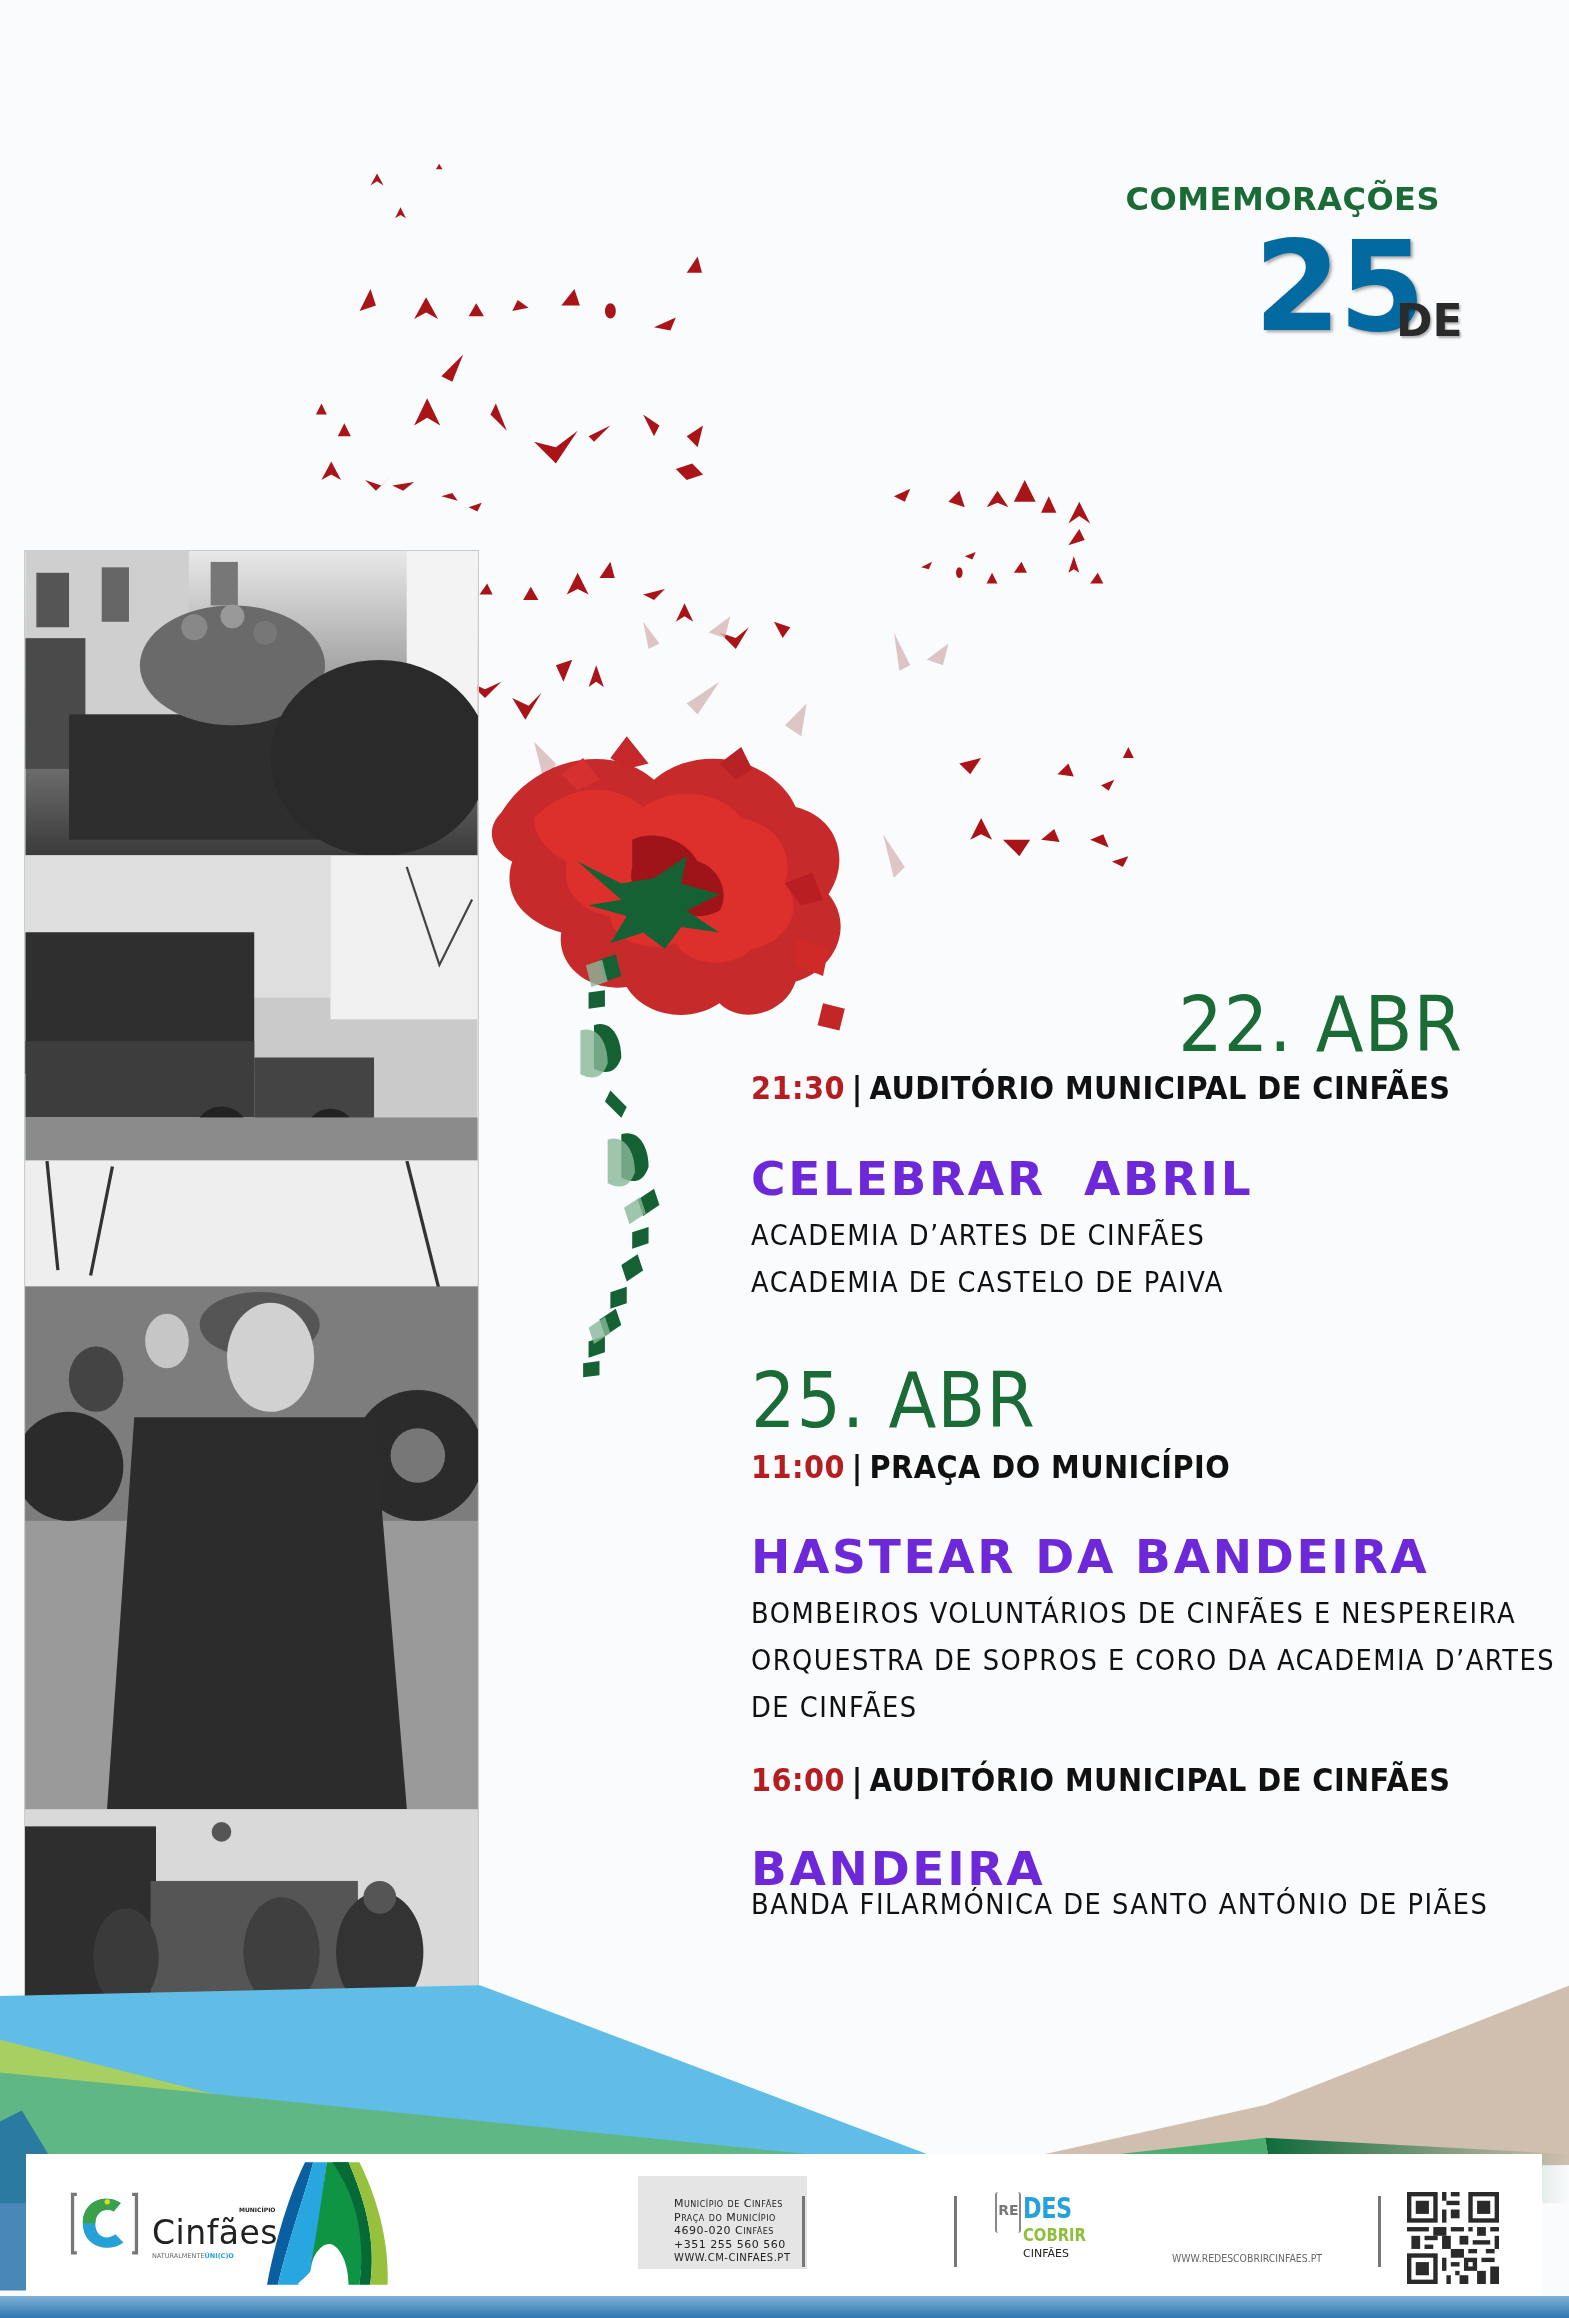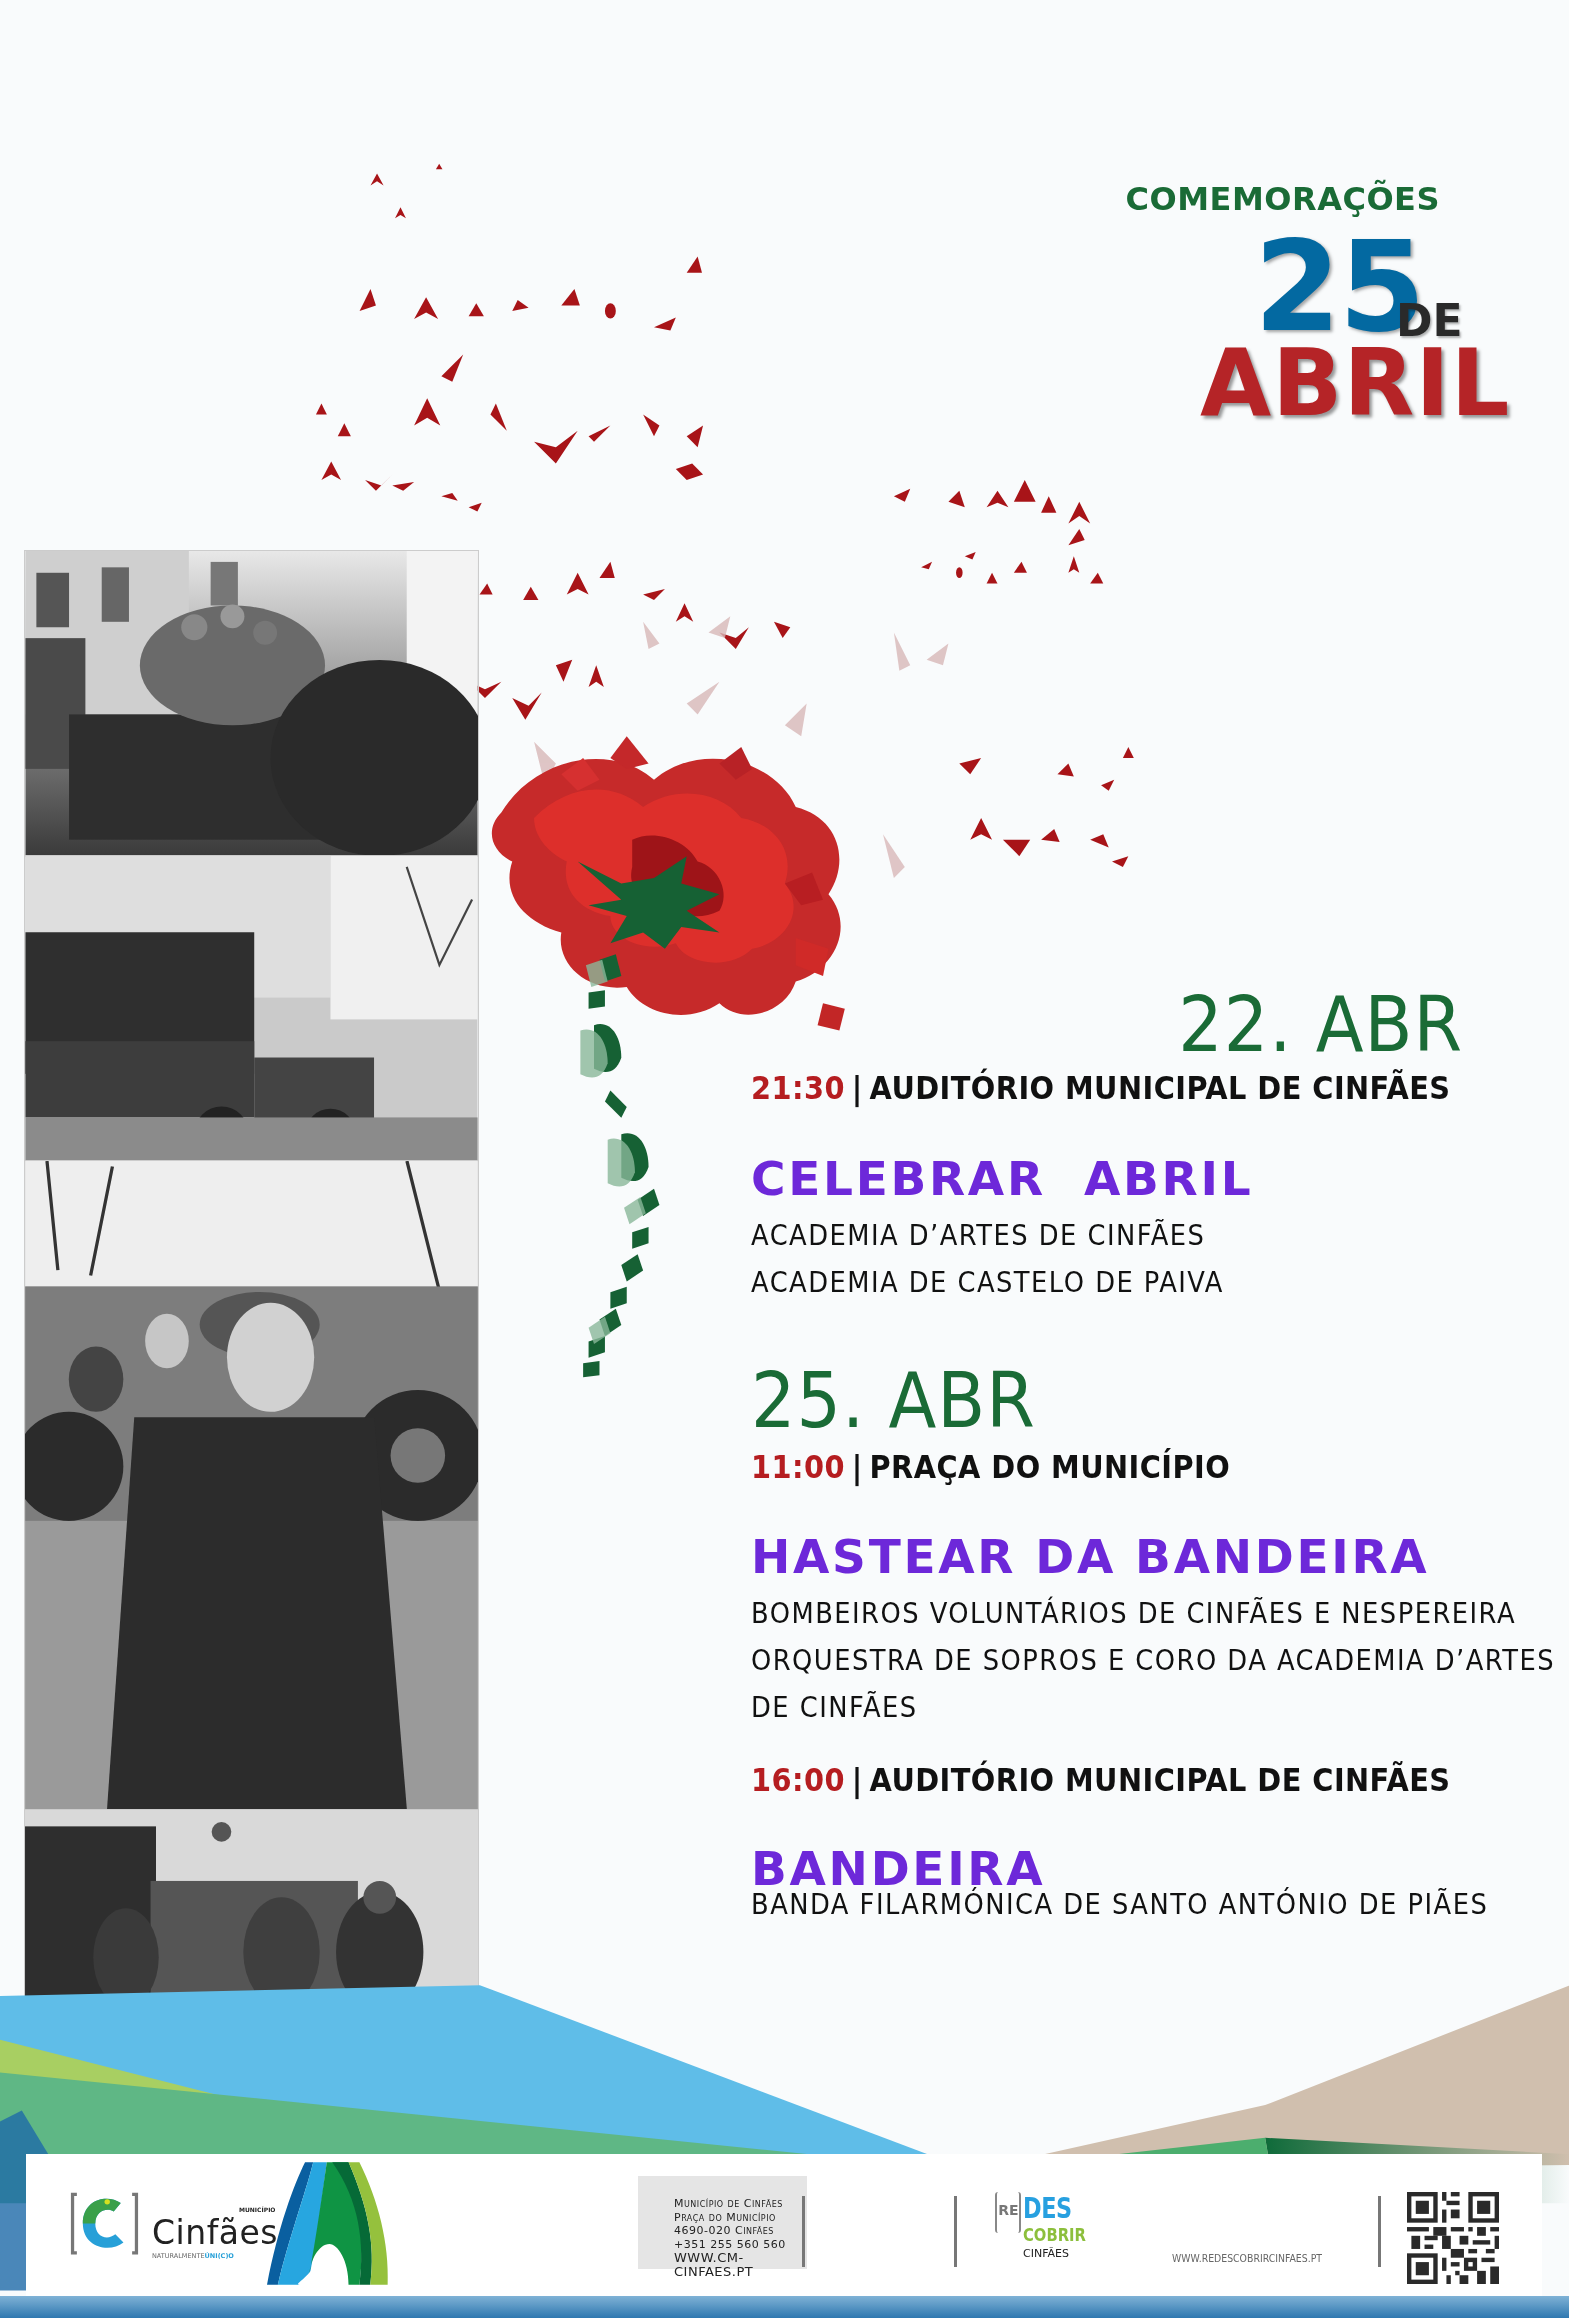--- a/index.html
+++ b/index.html
@@ -161,21 +161,20 @@
     <path d="M555 1850 c 30 -10, 50 20, 50 60 c -10 30, -30 30, -50 20 z"></path>
     <path d="M585 1975 l30 -20 l10 30 l-30 20z"></path>
     <path d="M520 2195 l30 -20 l10 30 l-30 20z"></path>
   </g>
 </svg>
 
 <div class="abs title-block" style="height:338px;">
   <div class="t-comemoracoes">COMEMORAÇÕES</div>
   <div class="t-25">25</div>
   <div class="t-de">DE</div>
-  <div class="t-abril">ABRIL</div>
 </div>
 
 <div class="abs photo" style="top:550px;height:305px;">
   <svg width="453" height="305" viewBox="0 0 830 560">
     <defs>
         <linearGradient id="g1" x1="0" y1="0" x2="0" y2="1">
           <stop offset="0" stop-color="#e8e8e8"></stop>
           <stop offset="1" stop-color="#3a3a3a"></stop>
         </linearGradient>
       </defs>
@@ -311,21 +310,21 @@
   <path d="M120 0 L 150 0 C 185 80, 200 150, 190 225 L 170 225 C 180 150, 170 70, 120 0 Z" fill="#066a37"></path>
   <path d="M150 0 L 170 0 C 205 70, 225 150, 222 225 L 190 225 C 200 150, 185 80, 150 0 Z" fill="#95c13d"></path>
 </svg>
 
 <div class="abs address">
   <div style="position:absolute;left:36px;top:21px;">
     <div class="addr-line" style="font-variant:small-caps;">Município de Cinfães</div>
     <div class="addr-line" style="font-variant:small-caps;">Praça do Município</div>
     <div class="addr-line" style="font-variant:small-caps;">4690-020 Cinfães</div>
     <div class="addr-line">+351 255 560 560</div>
-    <div class="addr-line" style="font-size:13px;">WWW.CM-CINFAES.PT</div>
+    <div class="addr-line" style="font-size:10px;">WWW.CM-CINFAES.PT</div>
   </div>
 </div>
 <div class="abs vsep" style="left:802px;top:2196px;height:71px;"></div>
 <div class="abs vsep" style="left:954px;top:2196px;height:71px;"></div>
 
 <div class="abs" style="left:995px;top:2192px;width:109px;height:76px;">
   <div class="abs" style="left:0;top:0;width:22px;height:41px;border-left:2.2px solid #888;border-right:2.2px solid #888;border-radius:3.3px;"></div>
   <div class="abs" style="left:3.3px;top:9.8px;font-size:14px;font-weight:bold;color:#777;">RE</div>
   <div class="abs" style="left:28px;top:0;font-size:28px;font-weight:bold;color:#27a0e0;letter-spacing:-0.5px;transform:scaleX(0.8);transform-origin:left;">DES</div>
   <div class="abs" style="left:28px;top:33px;font-size:17.4px;font-weight:bold;color:#8cbf3c;transform:scaleX(0.85);transform-origin:left;">COBRIR</div>

